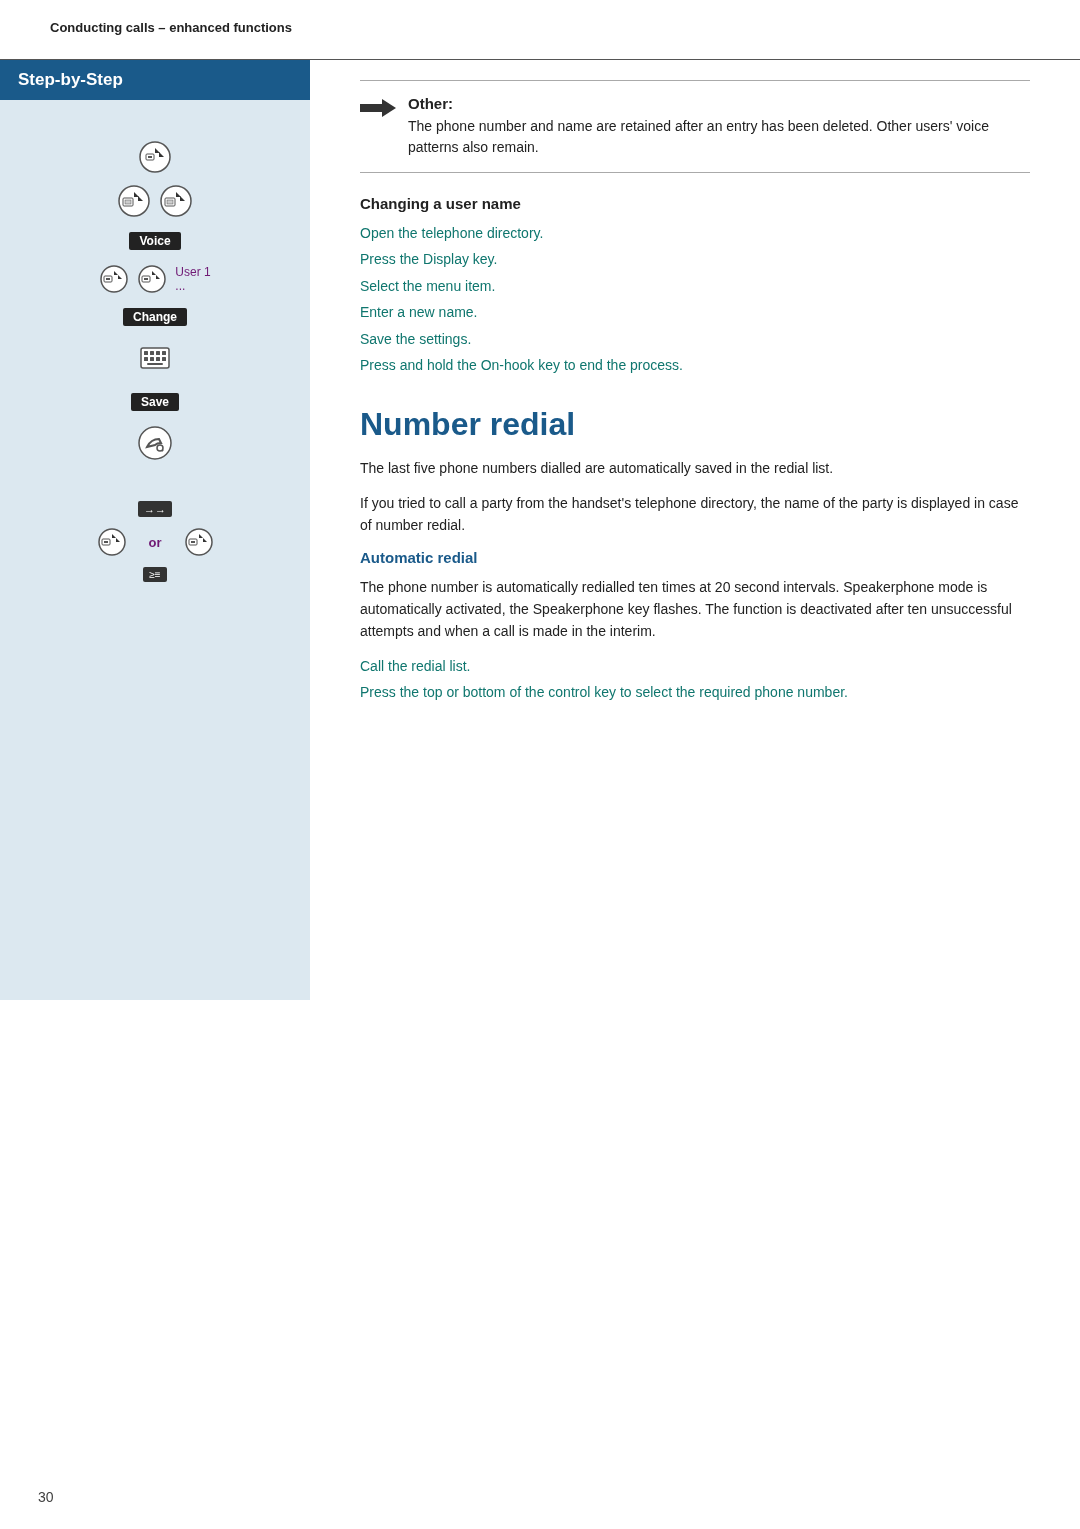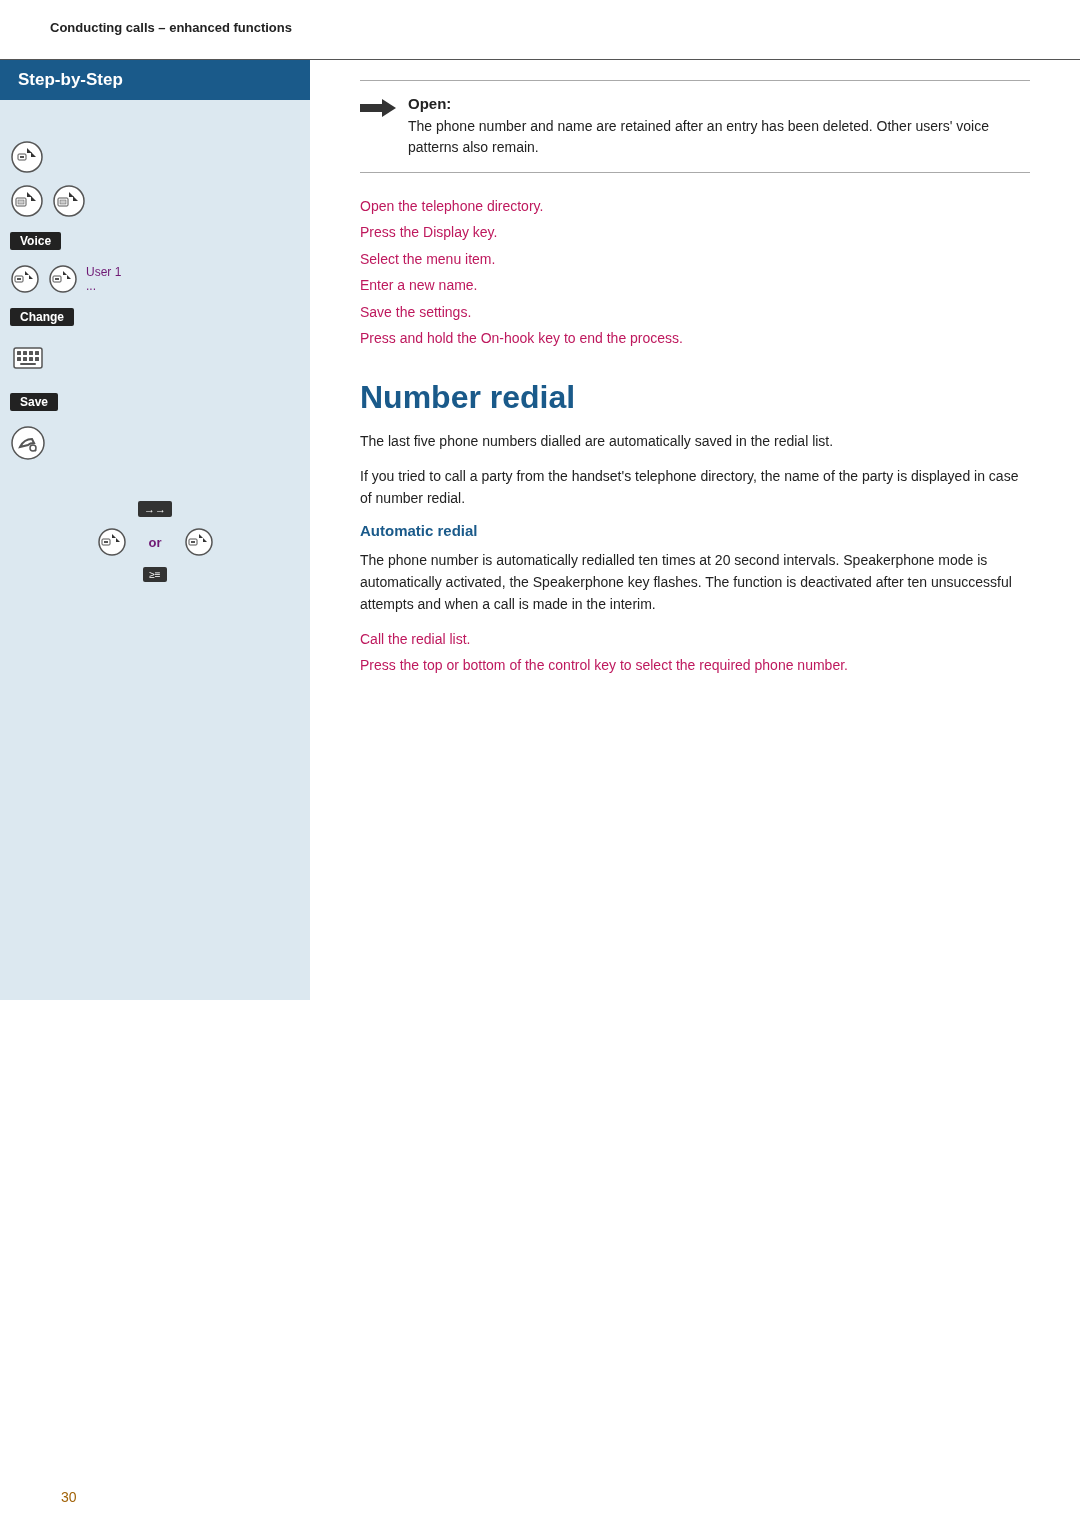--- a/index.html
+++ b/index.html
@@ -129,45 +129,46 @@
       font-size: 32px;
       font-weight: bold;
       color: #1a5a8a;
       margin-bottom: 14px;
       margin-top: 10px;
     }
 
     .step-instruction {
       font-size: 14px;
       line-height: 1.6;
-      color: #be185d;
+      color: #0f766e;
       margin-bottom: 4px;
     }
 
     .para {
       font-size: 14px;
       line-height: 1.6;
       color: #222;
       margin-bottom: 12px;
     }
 
     
     .page-number {
       position: absolute;
       bottom: 24px;
-      left: 61px;
+      left: 38px;
       font-size: 14px;
-      color: #a16207;
+      color: #404040;
       font-weight: normal;
     }
 
     
     .lp-icon-section {
       display: flex;
       flex-direction: column;
+      align-items: center;
       padding: 20px 0 10px 0;
       gap: 10px;
     }
 
     .lp-row {
       display: flex;
       align-items: center;
       gap: 8px;
     }
 
@@ -370,26 +371,27 @@
     <div class="right-content">
 
       <div class="note-box">
         <div class="note-icon">
           <svg width="36" height="22" viewBox="0 0 36 22">
             <rect x="0" y="7" width="22" height="8" fill="#333"></rect>
             <polygon points="22,2 36,11 22,20" fill="#333"></polygon>
           </svg>
         </div>
         <div class="note-content">
-          <div class="note-title">Open:</div>
+          <div class="note-title">Other:</div>
           <p>The phone number and name are retained after an entry has been deleted. Other users' voice patterns also remain.</p>
         </div>
       </div>
 
       <div>
+        <div class="section-heading-black">Changing a user name</div>
 
         <p class="step-instruction">Open the telephone directory.</p>
         <p class="step-instruction">Press the Display key.</p>
         <p class="step-instruction">Select the menu item.</p>
         <p class="step-instruction">Enter a new name.</p>
         <p class="step-instruction">Save the settings.</p>
         <p class="step-instruction">Press and hold the On-hook key to end the process.</p>
       </div>
 
       <div style="margin-top: 30px;">

